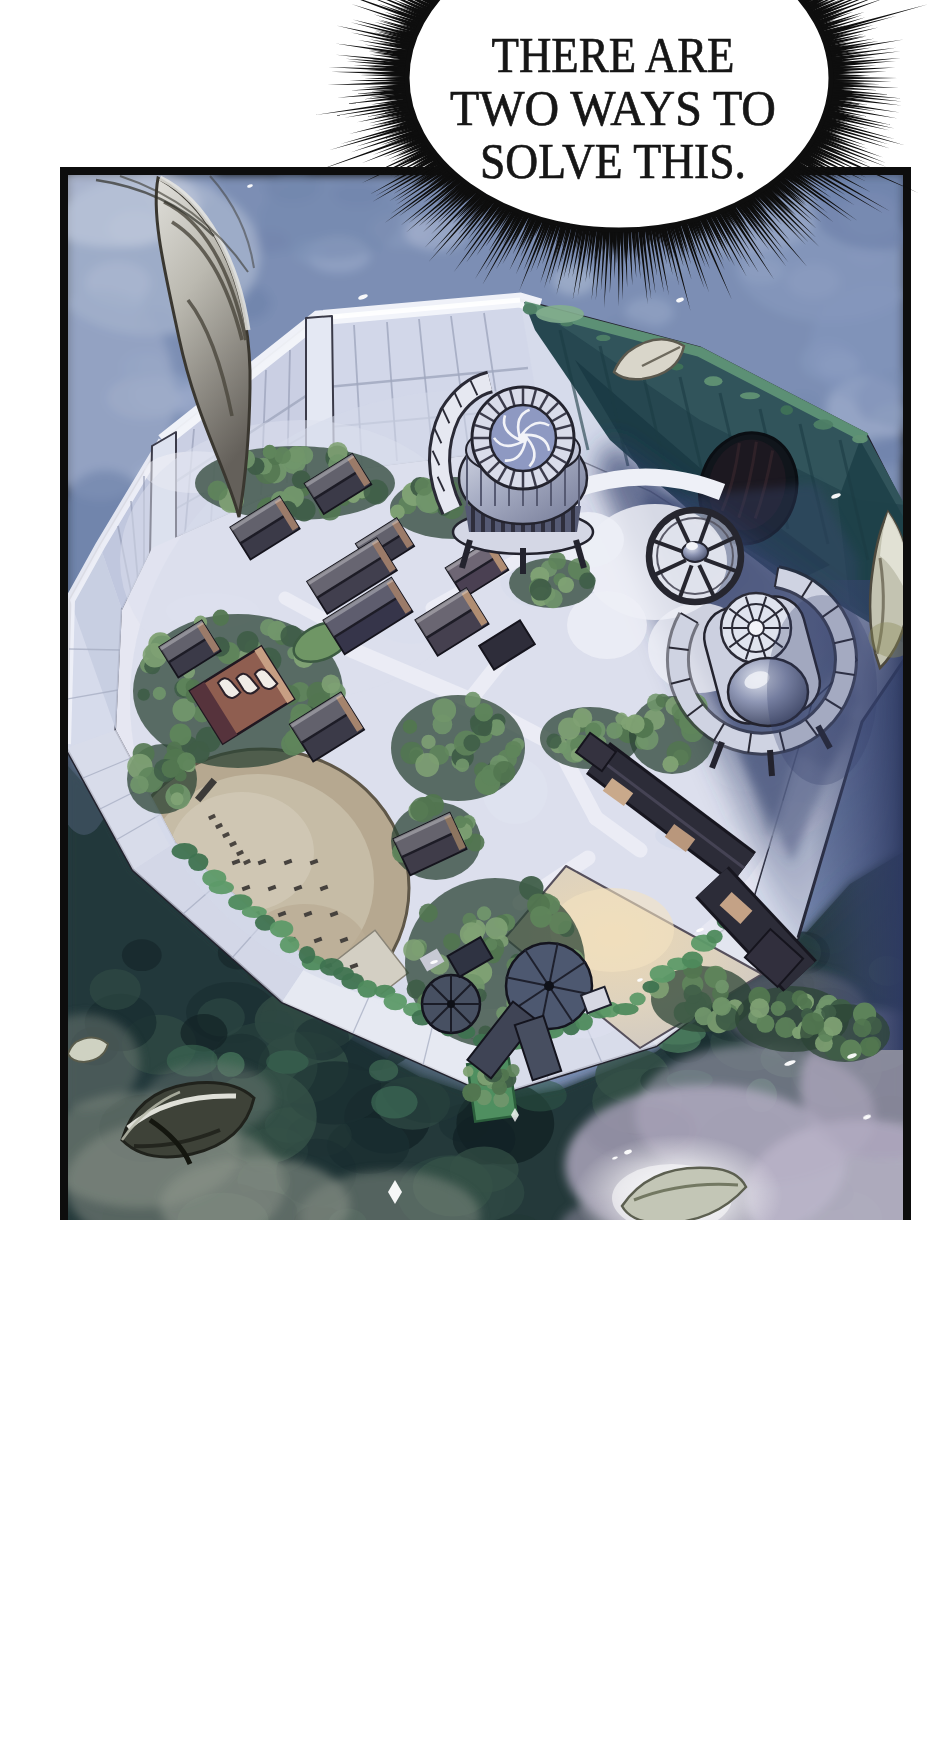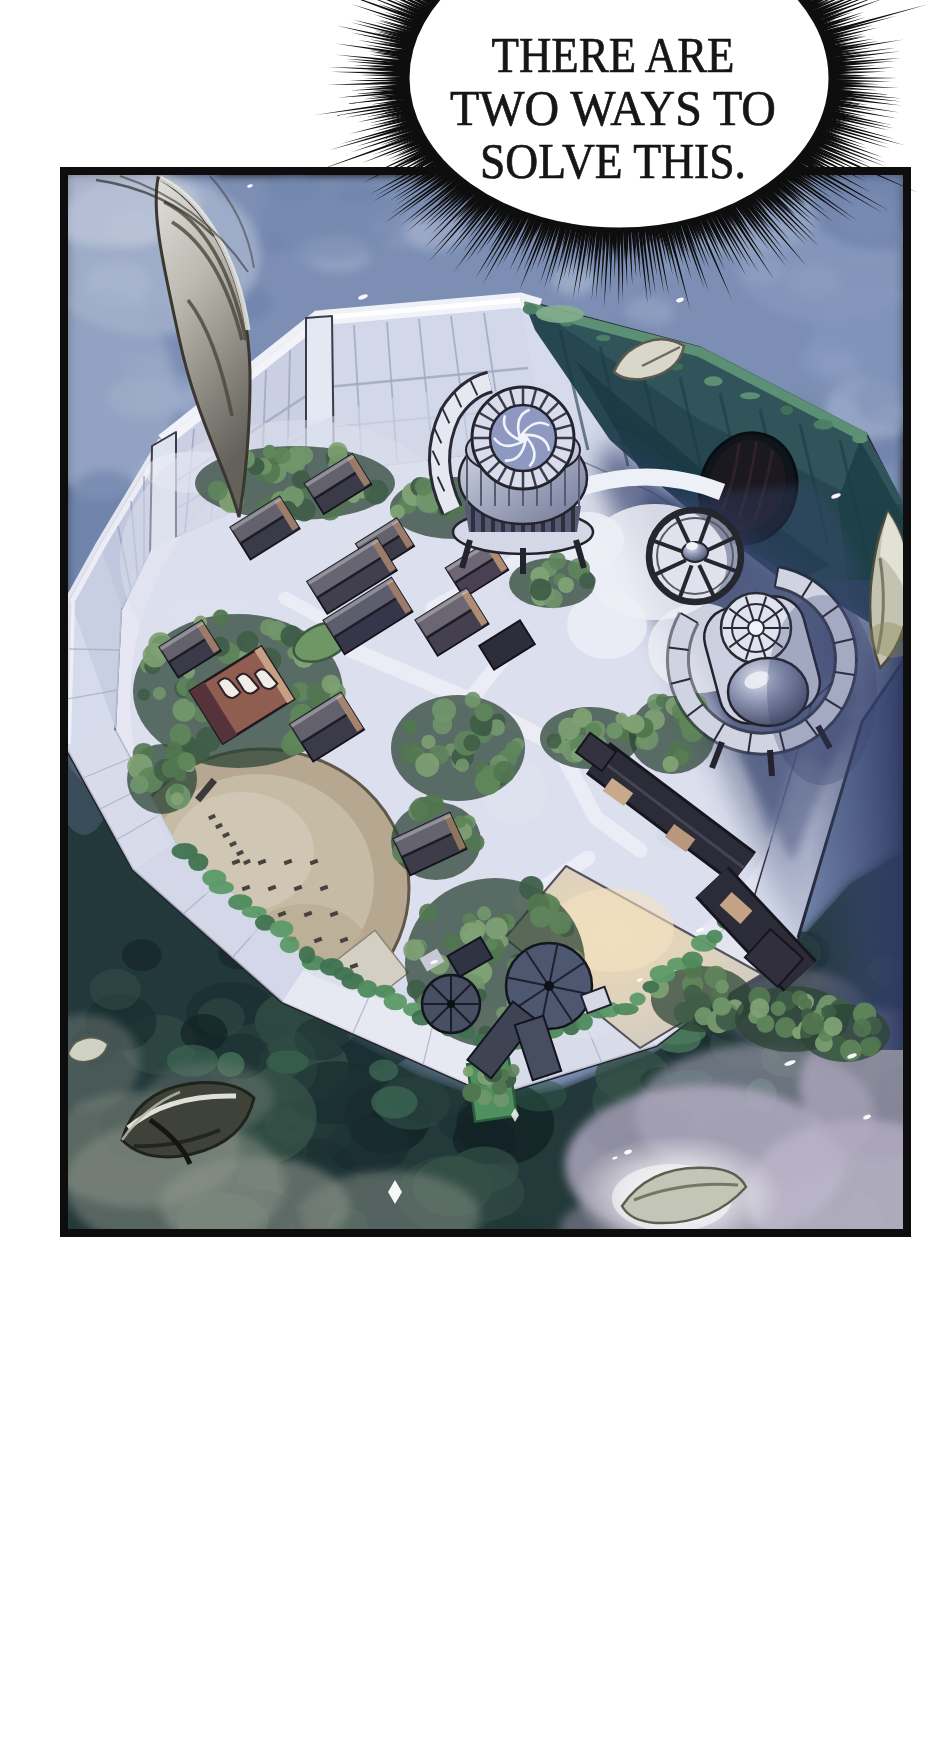--- a/index.html
+++ b/index.html
@@ -1,15 +1,15 @@
 <!DOCTYPE html>
 <html><head><meta charset="utf-8">
 <style>
 html,body{margin:0;padding:0;background:#ffffff;}
-.page{position:relative;width:940px;height:1738px;background:#ffffff;overflow:hidden;}
+.page{position:relative;width:940px;height:1220px;background:#ffffff;overflow:hidden;}
 svg{display:block}
 </style></head><body>
 <div class="page">
 <svg width="940" height="1738" viewBox="0 0 940 1738">
 <defs>
 <clipPath id="panelClip">
           <rect x="68" y="175" width="835" height="1054"></rect>
         </clipPath>
 <clipPath id="yardClip">
           <path d="M318,474 L545,446 L650,492 L826,604 L856,660 L812,700 L750,908 L628,1006 L496,1050 L310,960 L176,842 L116,730 L122,610 L152,548 Z"></path>

